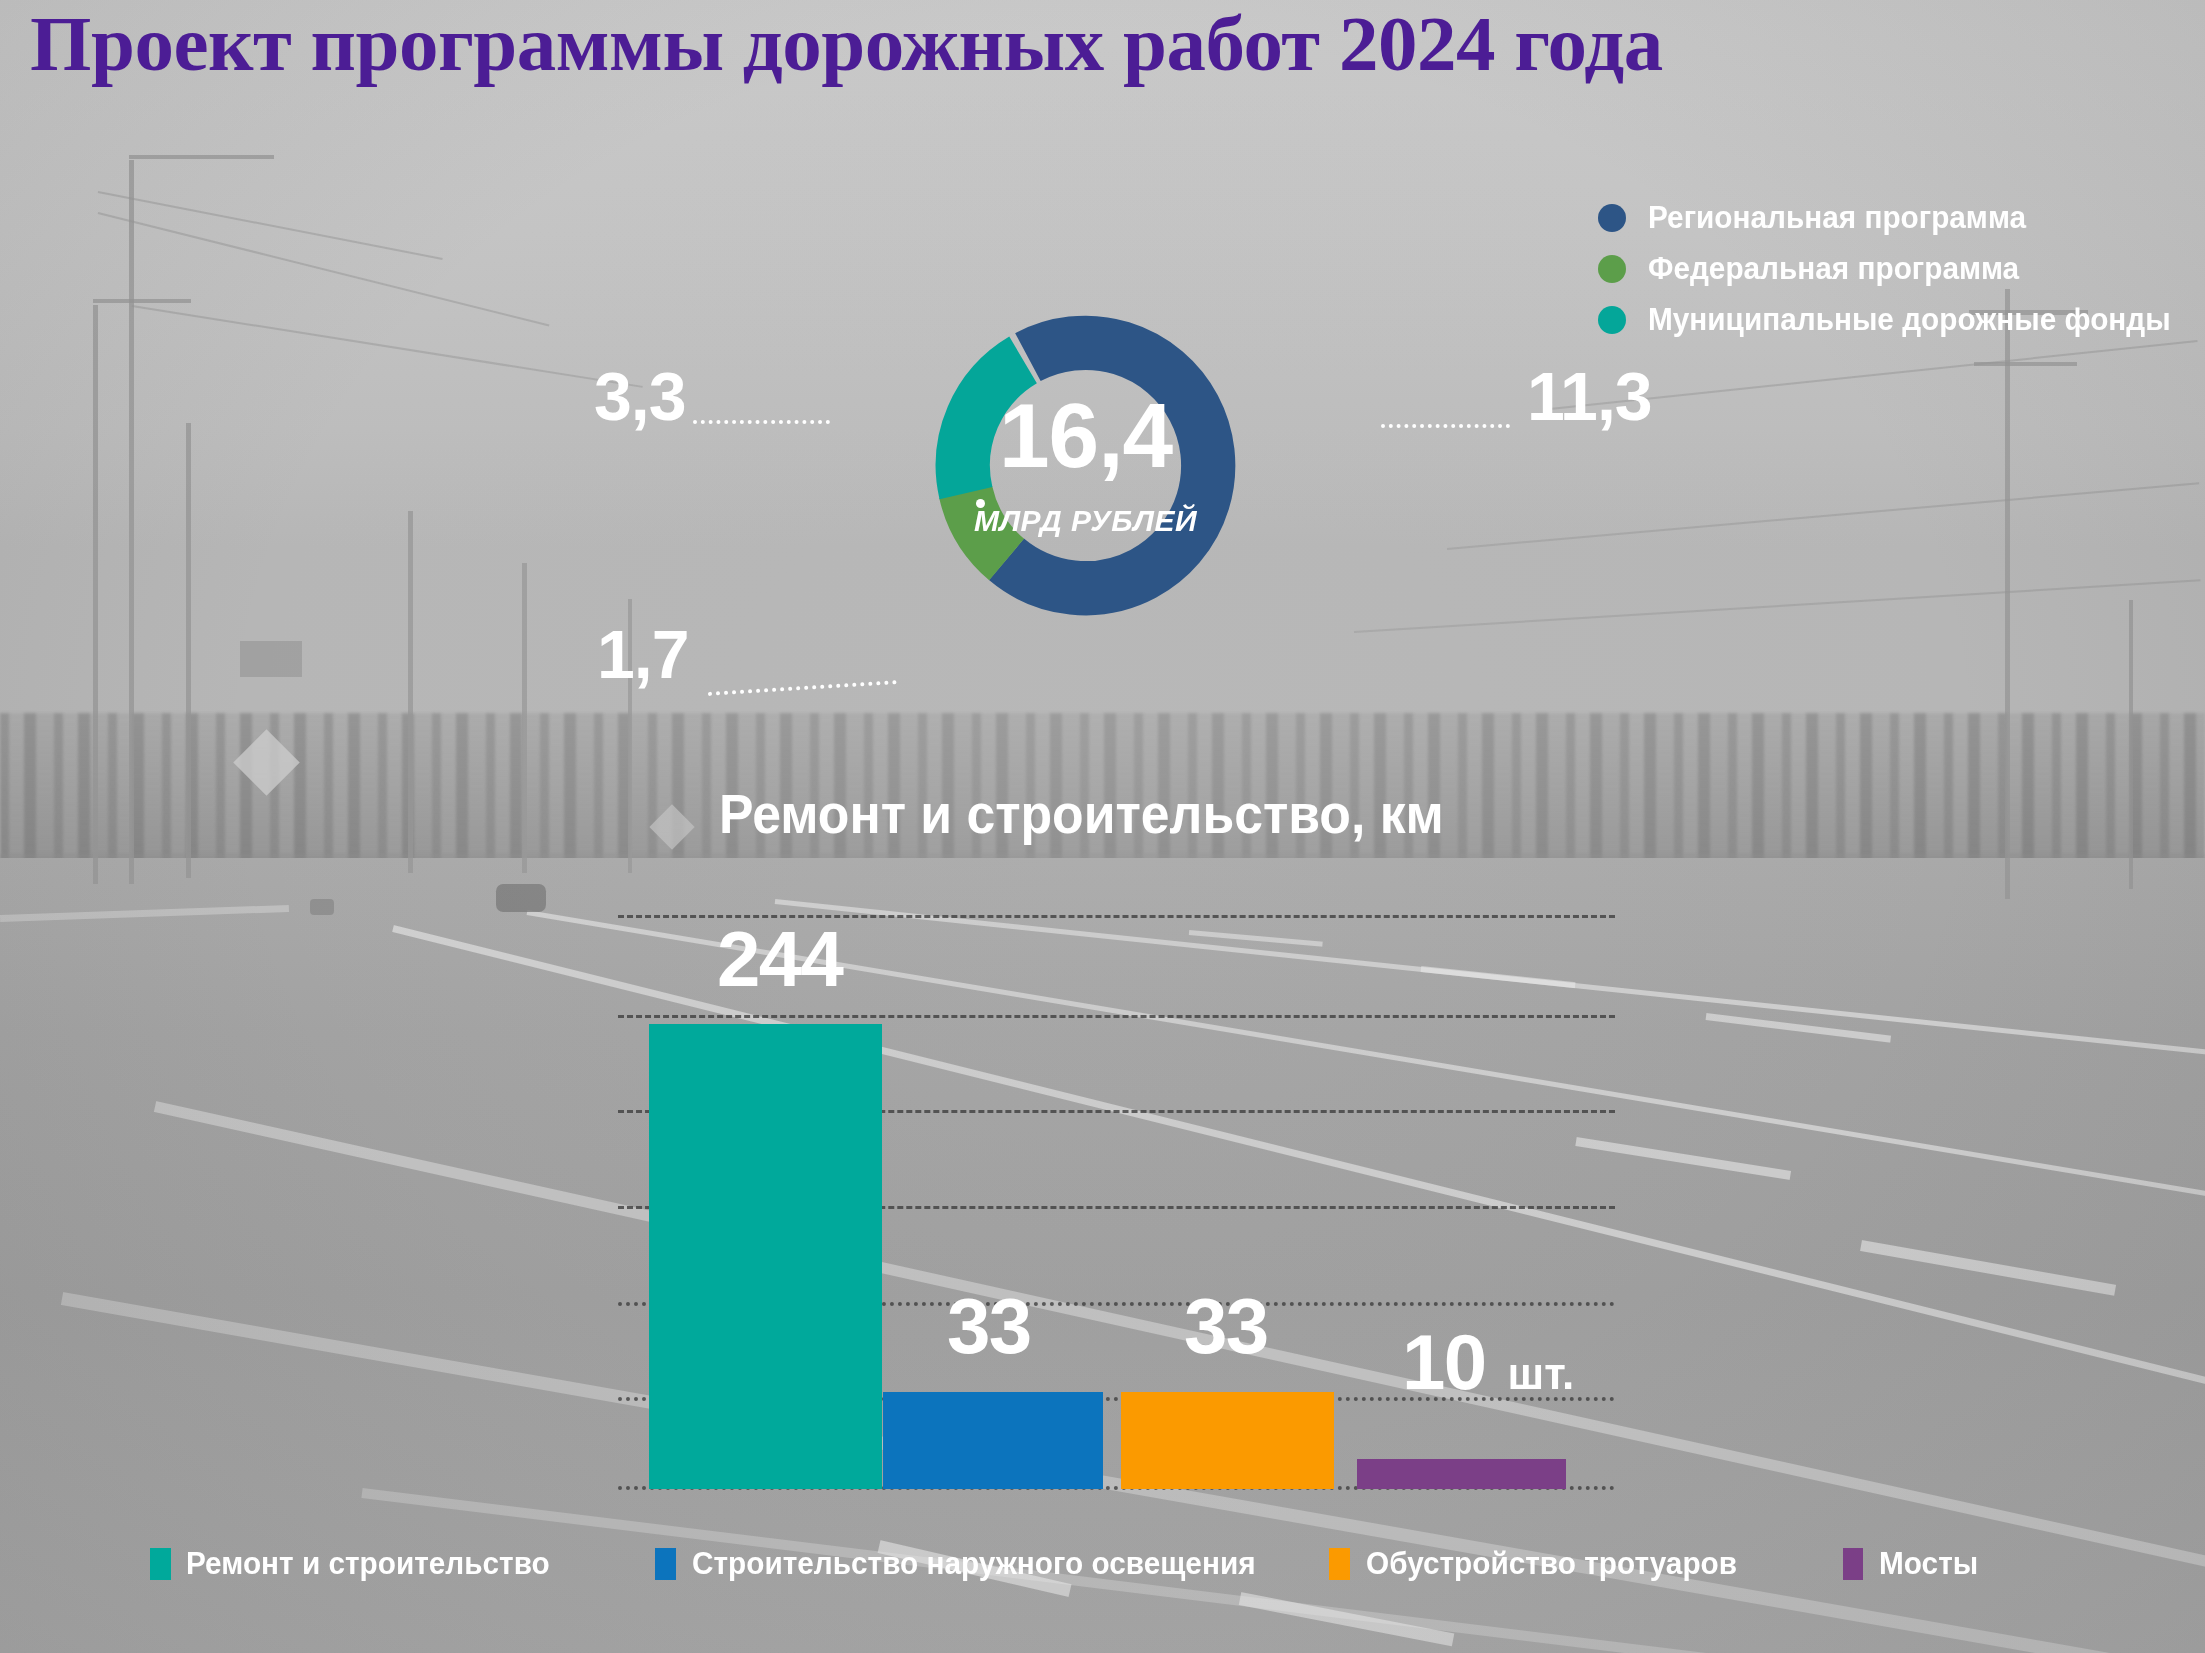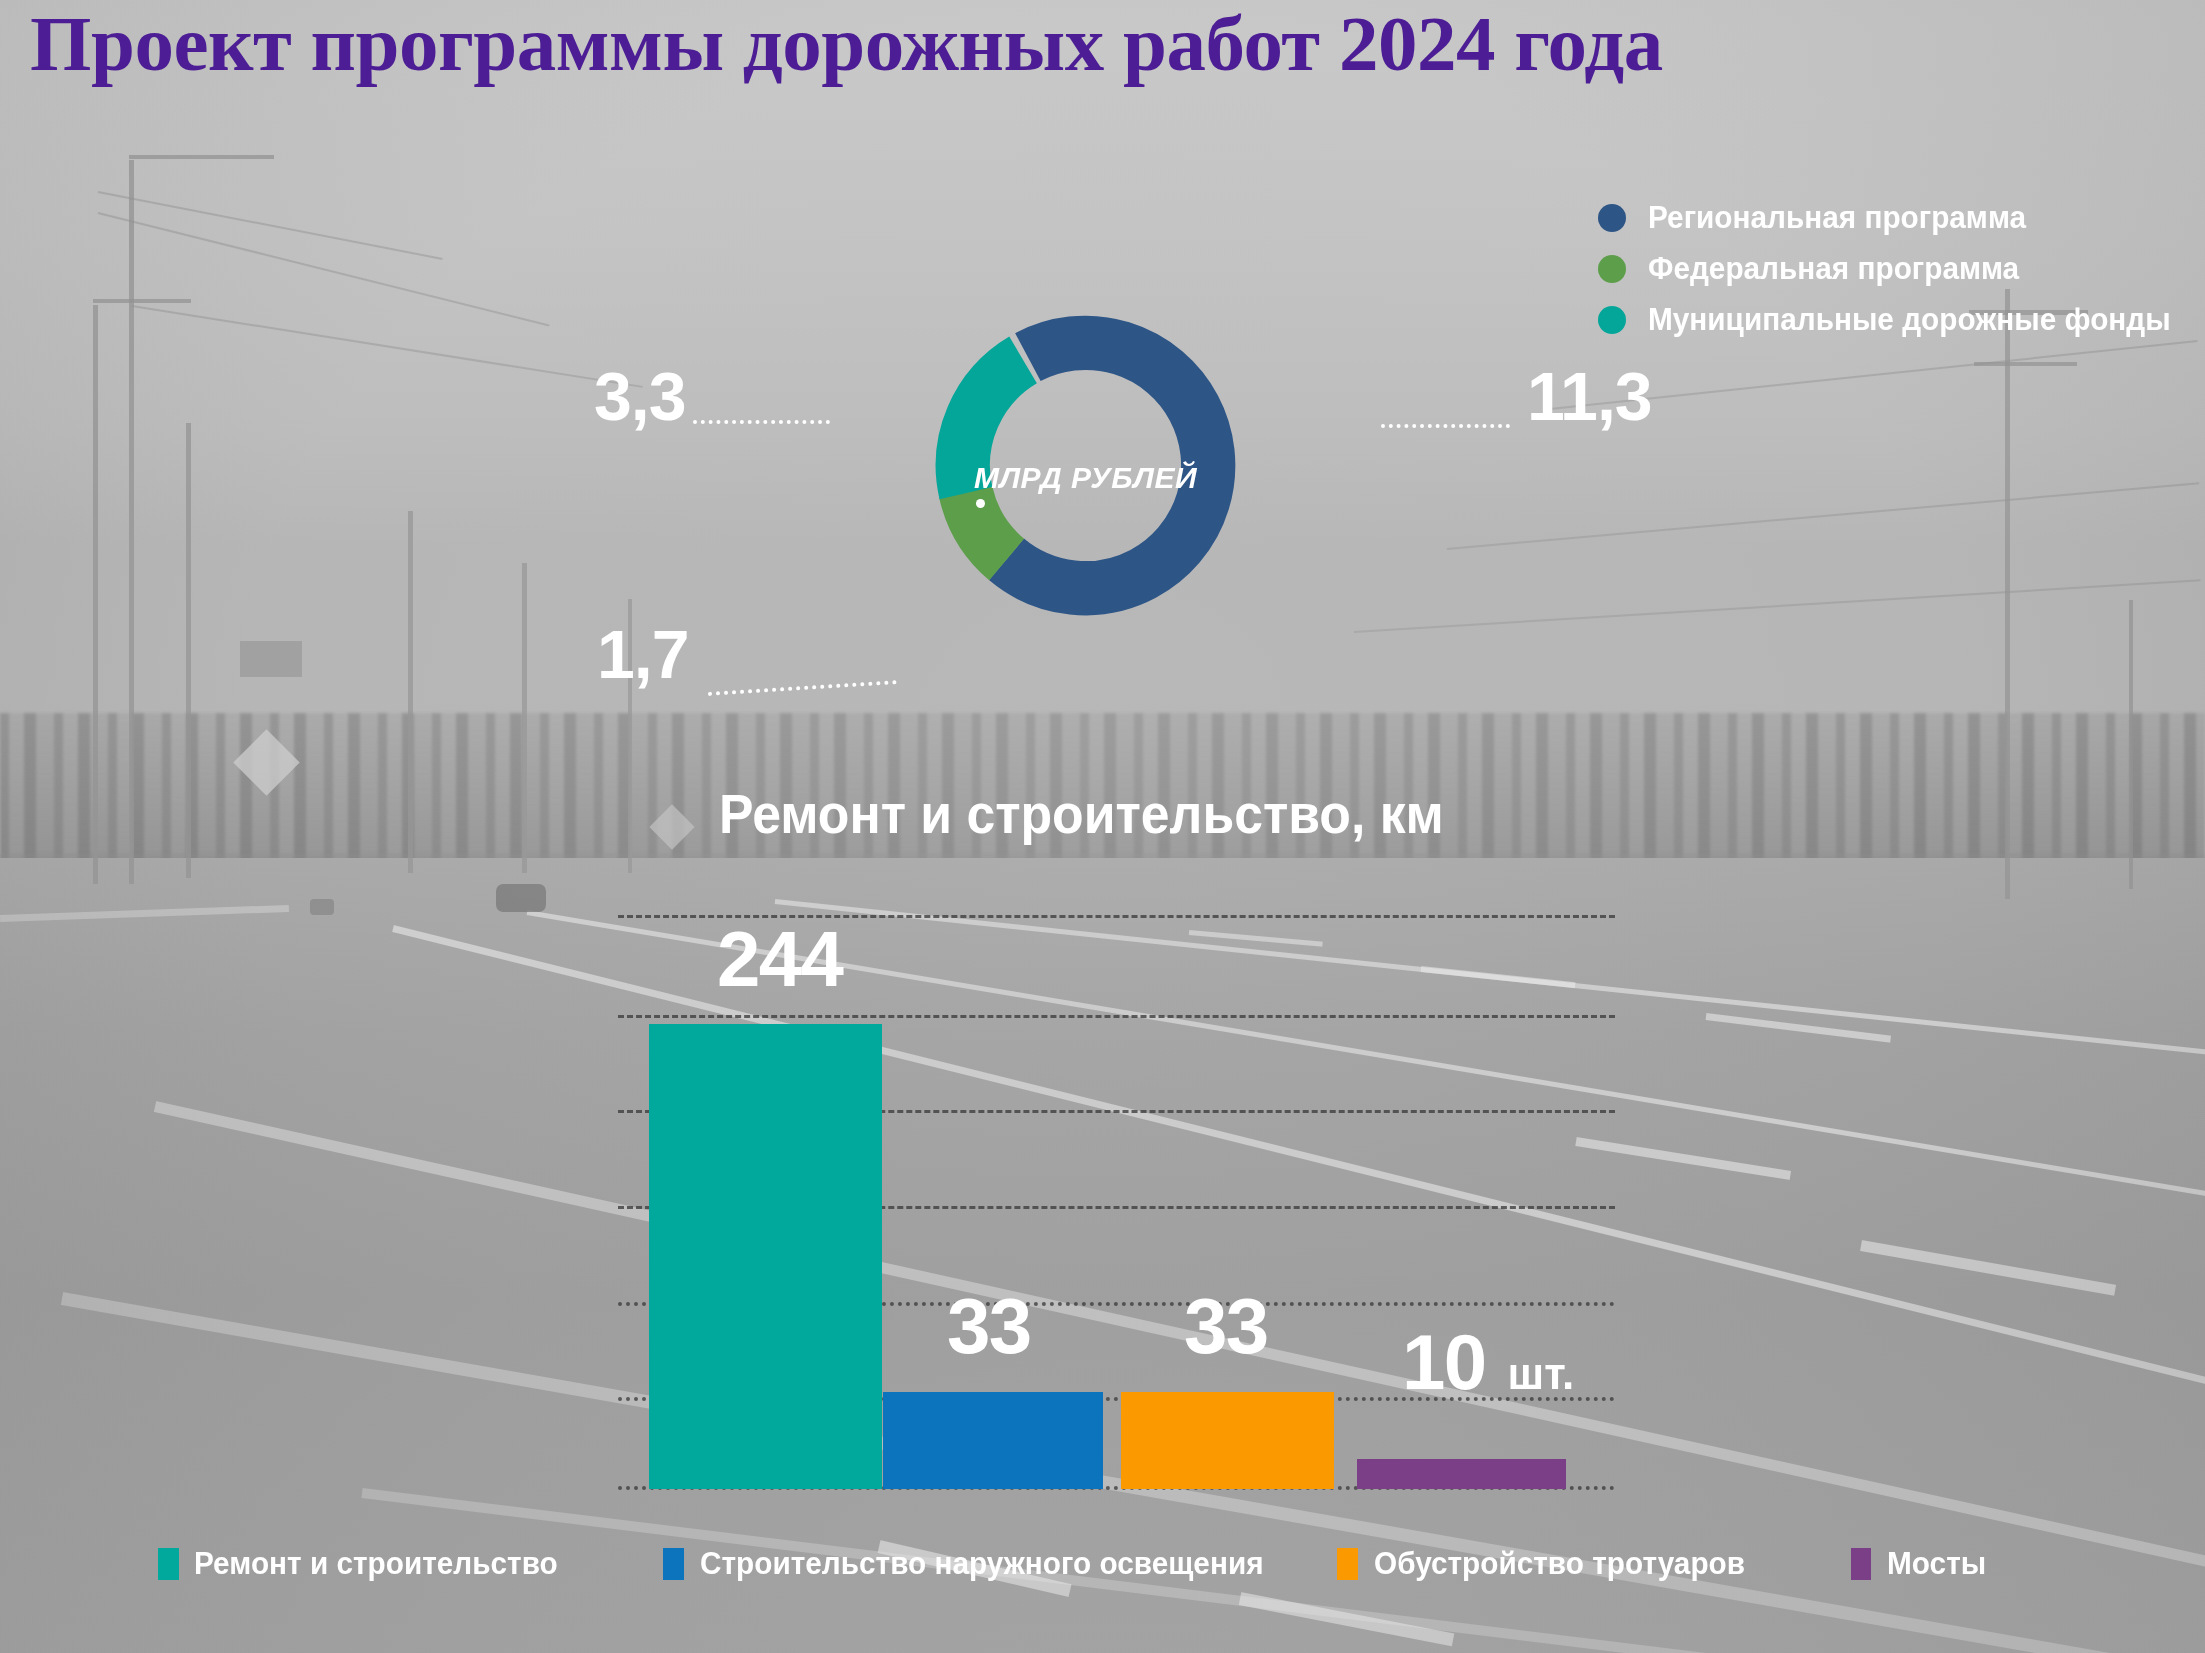--- a/index.html
+++ b/index.html
@@ -185,21 +185,21 @@
   #bottom-legend .item{
     display:flex; align-items:center;
   }
   #bottom-legend .sw{
     width:20.7px; height:32px; flex:0 0 auto;
   }
   #bottom-legend .txt{
     margin-left:15.5px; font-size:32px; font-weight:bold; color:#fff; white-space:nowrap;
     transform:scaleX(.93); transform-origin:left center;
   }
-  #bottom-legend .g0{ margin-left:8px; }
+  #bottom-legend .g0{ margin-left:0; }
   #bottom-legend .g1{ margin-left:78px; }
   #bottom-legend .g2{ margin-left:32px; }
   #bottom-legend .g3{ margin-left:78px; }
 </style>
 </head>
 <body>
 
 <div id="bg-photo">
   <div class="washtop"></div>
   <div class="treeline"></div>
@@ -280,20 +280,21 @@
     <g transform="translate(570,570)">
 
       <circle r="237.5" fill="none" stroke="#2d5586" stroke-width="105" stroke-dasharray="1028 464" stroke-dashoffset="0" transform="rotate(-118)"></circle>
 
       <circle r="237.5" fill="none" stroke="#5c9e4a" stroke-width="105" stroke-dasharray="155 1337" stroke-dashoffset="0" transform="rotate(130)"></circle>
 
       <circle r="237.5" fill="none" stroke="#04a699" stroke-width="105" stroke-dasharray="300 1192" stroke-dashoffset="0" transform="rotate(167)"></circle>
     </g>
   </svg>
   <div id="donut-center">
+    <div id="donut-total">16,4</div>
     <div id="donut-unit">МЛРД РУБЛЕЙ</div>
   </div>
 </div>
 
 <div class="callout" id="callout-muni">3,3</div>
 <div class="leader" id="leader-muni"></div>
 
 <div class="callout" id="callout-fed">1,7</div>
 <div class="leader" id="leader-fed"></div>
 

